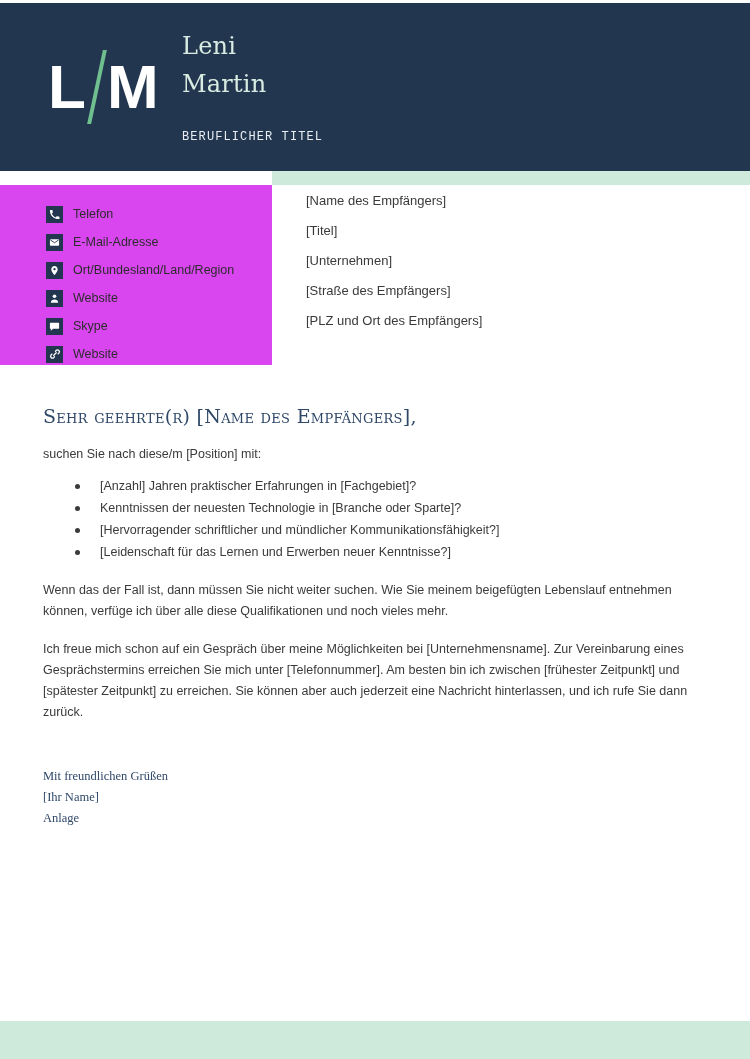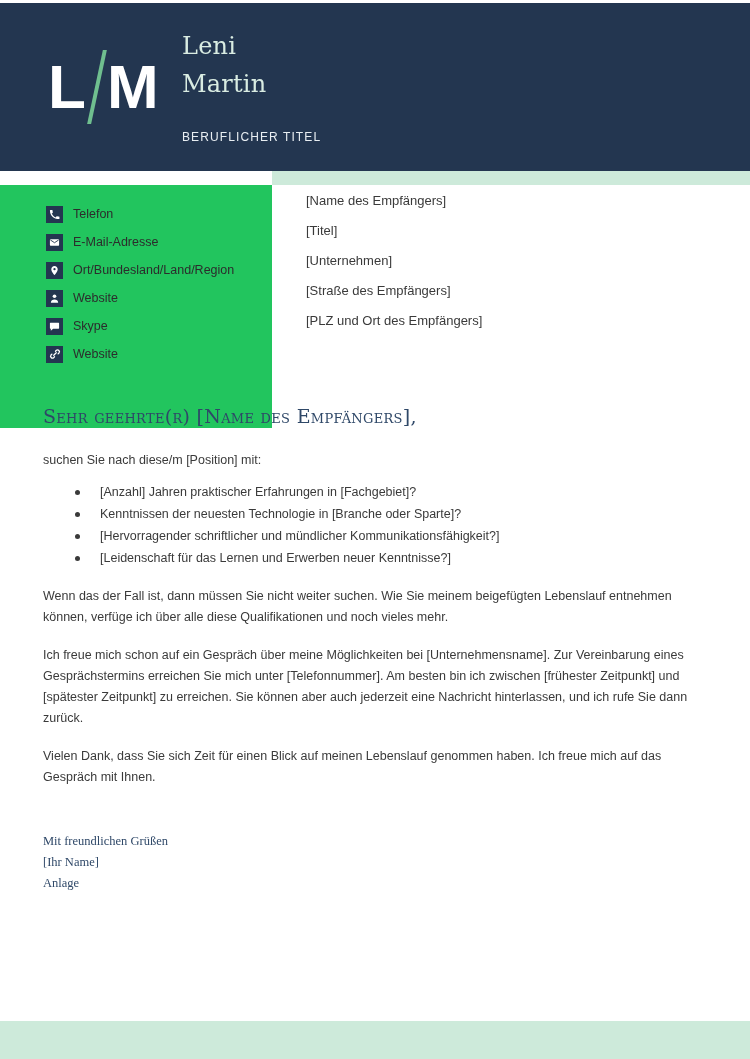--- a/index.html
+++ b/index.html
@@ -60,21 +60,21 @@
     padding-bottom: 4px;
   }
   .name-line {
     font-family: "DejaVu Serif", "Liberation Serif", serif;
     font-size: 24px;
     line-height: 38px;
     color: #d9ece2;
     letter-spacing: 0.2px;
   }
   .job-title {
-    font-family: Liberation Sans, sans-serif;
+    font-family: Liberation Mono, monospace;
     font-size: 12px;
     letter-spacing: 1.1px;
     color: #e8eef2;
     margin-top: 27px;
   }
 
   
   .mint-band-top {
     position: absolute;
     left: 272px;
@@ -83,22 +83,22 @@
     height: 14px;
     background: #cdeada;
   }
 
   
   .sidebar {
     position: absolute;
     left: 0;
     top: 185px;
     width: 272px;
-    height: 243px;
-    background: #22c55e;
+    height: 180px;
+    background: #d946ef;
     box-sizing: border-box;
     padding: 15px 0 0 46px;
   }
   .contact-item {
     display: flex;
     align-items: center;
     height: 28px;
     margin-bottom: 0px;
   }
   .contact-icon {
@@ -141,21 +141,21 @@
     top: 405px;
     width: 665px;
   }
   .salutation {
     font-family: "DejaVu Serif", "Liberation Serif", serif;
     font-variant: small-caps;
     font-size: 19px;
     color: #2e4károly;
     color: #2f4868;
     letter-spacing: 0.3px;
-    margin-bottom: 26px;
+    margin-bottom: 20px;
   }
   .intro-line {
     font-family: "Liberation Sans", sans-serif;
     font-size: 12.5px;
     color: #3a3a3a;
     margin-bottom: 16px;
   }
   .bullets {
     margin: 0 0 18px 0;
     padding: 0 0 0 32px;
@@ -303,21 +303,20 @@
 
   <ul class="bullets">
     <li>[Anzahl] Jahren praktischer Erfahrungen in [Fachgebiet]?</li>
     <li>Kenntnissen der neuesten Technologie in [Branche oder Sparte]?</li>
     <li>[Hervorragender schriftlicher und mündlicher Kommunikationsfähigkeit?]</li>
     <li>[Leidenschaft für das Lernen und Erwerben neuer Kenntnisse?]</li>
   </ul>
 
   <p class="para">Wenn das der Fall ist, dann müssen Sie nicht weiter suchen. Wie Sie meinem beigefügten Lebenslauf entnehmen können, verfüge ich über alle diese Qualifikationen und noch vieles mehr.</p>
   <p class="para">Ich freue mich schon auf ein Gespräch über meine Möglichkeiten bei [Unternehmensname]. Zur Vereinbarung eines Gesprächstermins erreichen Sie mich unter [Telefonnummer]. Am besten bin ich zwischen [frühester Zeitpunkt] und [spätester Zeitpunkt] zu erreichen. Sie können aber auch jederzeit eine Nachricht hinterlassen, und ich rufe Sie dann zurück.</p>
-  <p class="para">Vielen Dank, dass Sie sich Zeit für einen Blick auf meinen Lebenslauf genommen haben. Ich freue mich auf das Gespräch mit Ihnen.</p>
 
   <div class="signature">
     <div class="signature-line">Mit freundlichen Grüßen</div>
     <div class="signature-line">[Ihr Name]</div>
     <div class="signature-line">Anlage</div>
   </div>
 
 </div>
 
 <div class="mint-band-bottom"></div>

